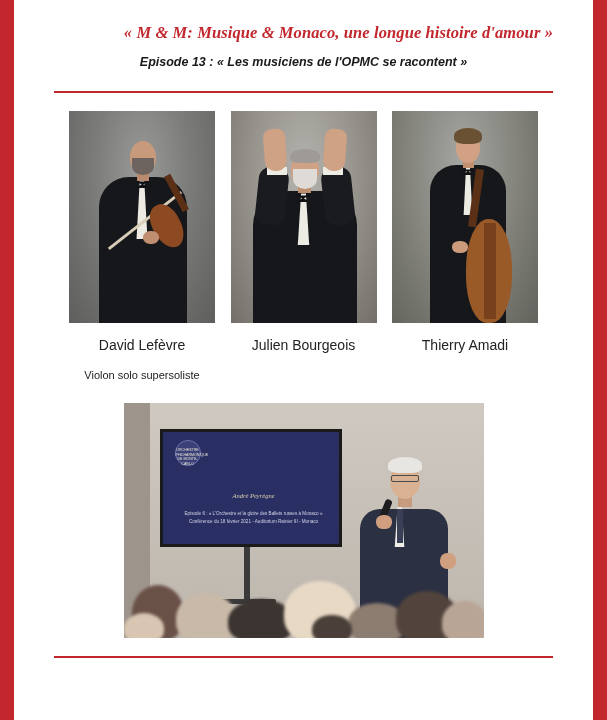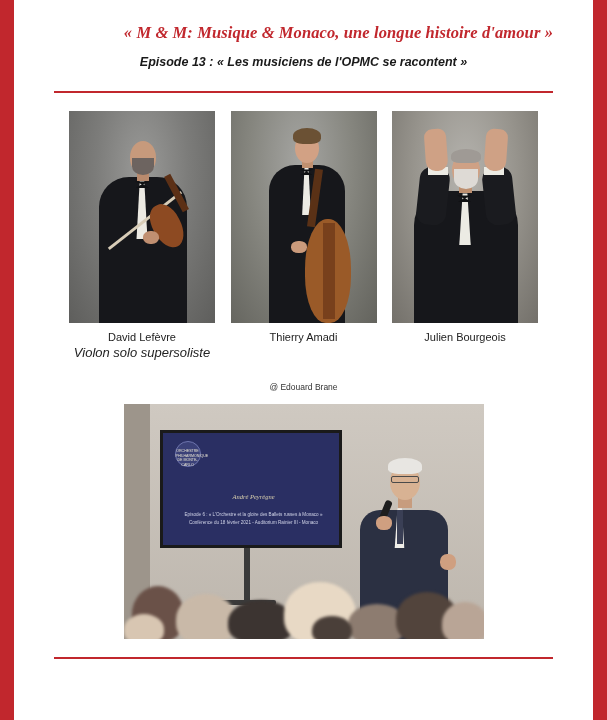--- a/index.html
+++ b/index.html
@@ -62,30 +62,29 @@
     text-align: center;
   }
   .photo-frame {
     width: 146px;
     height: 212px;
     overflow: hidden;
     position: relative;
     background: #6e6e6e;
   }
   .cap-name {
+    font-size: 14px;
+    color: #222;
+    margin-top: 13px;
+    line-height: 1.35;
+  }
+  .cap-role {
     font-size: 11px;
     color: #222;
-    margin-top: 7px;
-    line-height: 1.35;
-  }
-  .cap-role {
-    font-size: 13px;
-    font-style: italic;
-    color: #222;
-    margin-top: 0;
+    margin-top: 14px;
   }
   .credits {
     text-align: center;
     margin-top: 22px;
   }
   .credits div {
     font-size: 8.5px;
     color: #333;
     margin-bottom: 7px;
   }
@@ -236,61 +235,60 @@
           <div class="f1-violin-n"></div>
           <div class="f1-violin"></div>
           <div class="f1-hand"></div>
         </div>
         <div class="cap-name">David Lefèvre</div>
         <div class="cap-role">Violon solo supersoliste</div>
       </div>
 
       <div class="photo-cell">
         <div class="photo-frame">
-          <div class="bg-grad-2"></div>
-          <div class="f2-body"></div>
-          <div class="f2-shirt"></div>
-          <div class="f2-bow"></div>
-          <div class="f2-neck"></div>
-          <div class="f2-head"></div>
-          <div class="f2-hair"></div>
-          <div class="f2-cello-n"></div>
-          <div class="f2-cello"></div>
-          <div class="f2-cello-in"></div>
-          <div class="f2-hand"></div>
-        </div>
-        <div class="cap-name">Thierry Amadi</div>
-        <div class="cap-role"></div>
-      </div>
-
-      <div class="photo-cell">
-        <div class="photo-frame">
           <div class="bg-grad-3"></div>
           <div class="f3-body"></div>
           <div class="f3-shirt"></div>
           <div class="f3-bow"></div>
           <div class="f3-armL"></div>
           <div class="f3-armR"></div>
           <div class="f3-cuffL"></div>
           <div class="f3-cuffR"></div>
           <div class="f3-neck"></div>
           <div class="f3-head"></div>
           <div class="f3-hair"></div>
           <div class="f3-beard"></div>
           <div class="f3-handL"></div>
           <div class="f3-handR"></div>
         </div>
         <div class="cap-name">Julien Bourgeois</div>
         <div class="cap-role"></div>
       </div>
 
+      <div class="photo-cell">
+        <div class="photo-frame">
+          <div class="bg-grad-2"></div>
+          <div class="f2-body"></div>
+          <div class="f2-shirt"></div>
+          <div class="f2-bow"></div>
+          <div class="f2-neck"></div>
+          <div class="f2-head"></div>
+          <div class="f2-hair"></div>
+          <div class="f2-cello-n"></div>
+          <div class="f2-cello"></div>
+          <div class="f2-cello-in"></div>
+          <div class="f2-hand"></div>
+        </div>
+        <div class="cap-name">Thierry Amadi</div>
+        <div class="cap-role"></div>
+      </div>
+
     </div>
 
     <div class="credits">
-      <div>@ Edouard Brane</div>
     </div>
 
     <div class="big-photo-wrap">
       <div class="room"></div>
       <div class="wall-left"></div>
 
       <div class="screen">
         <div class="screen-logo">
           <span>ORCHESTRE PHILHARMONIQUE DE MONTE-CARLO</span>
         </div>

